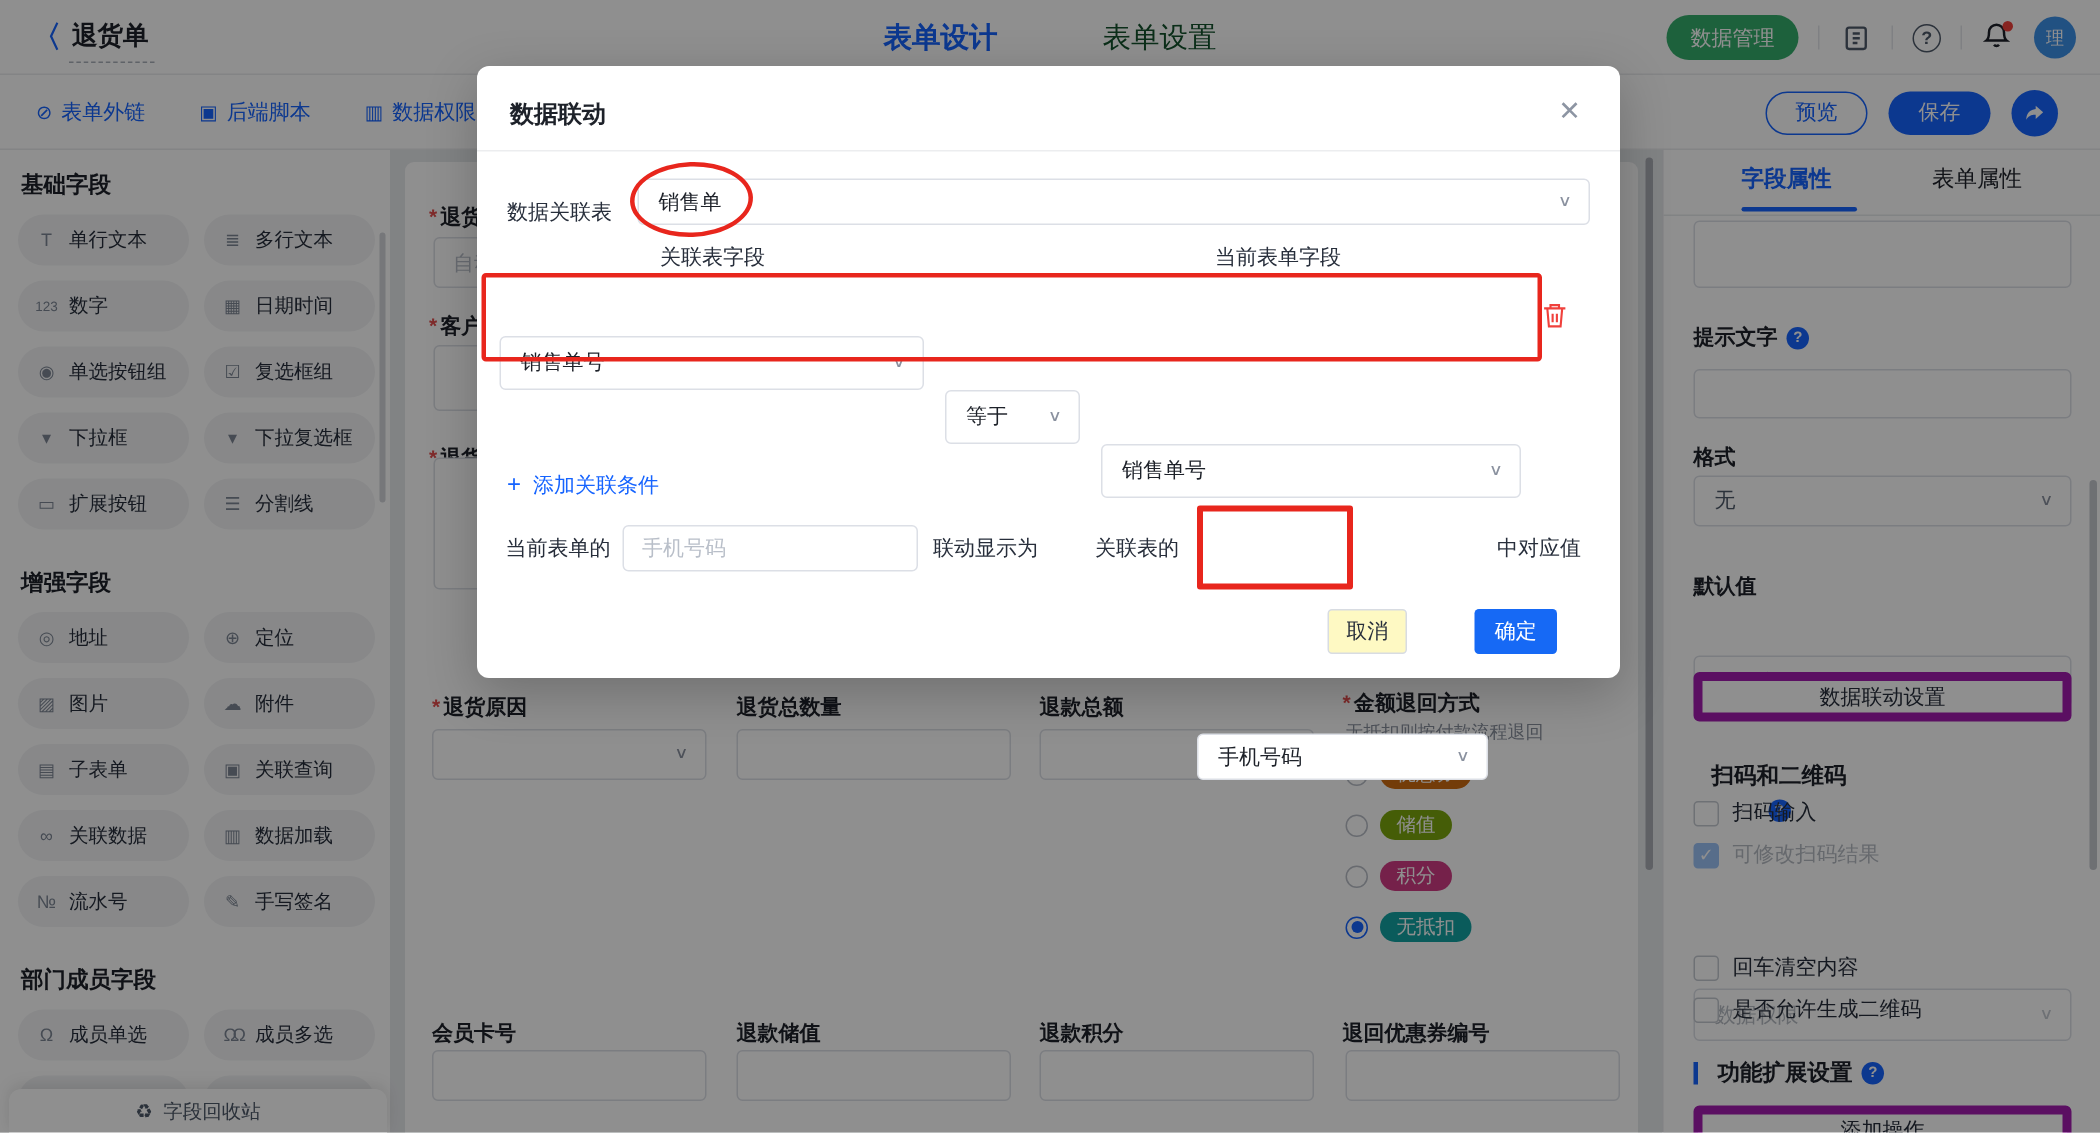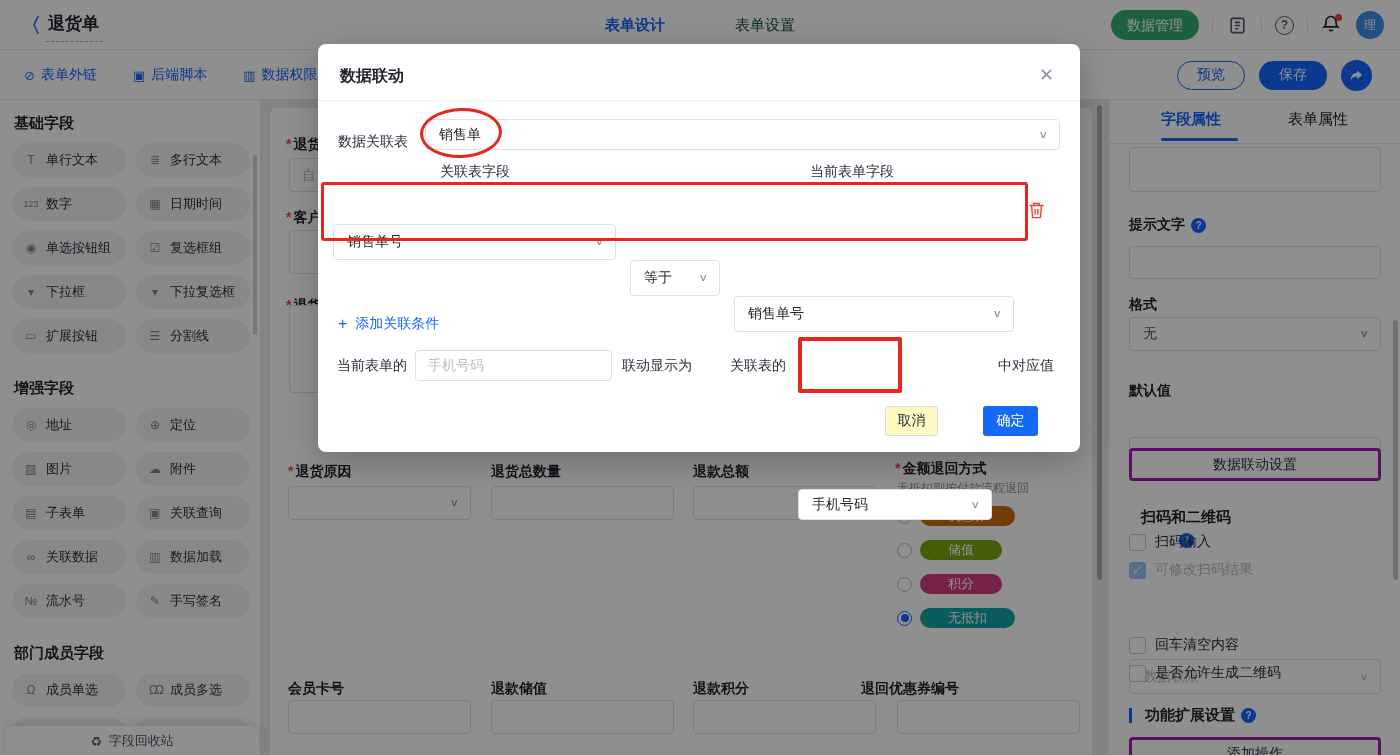--- a/index.html
+++ b/index.html
@@ -5,21 +5,21 @@
   * { margin:0; padding:0; box-sizing:border-box; }
   html,body { width:1400px; height:755px; overflow:hidden; }
   body { font-family:"Liberation Sans","DejaVu Sans",sans-serif; color:#1d2129; font-size:14px; background:#e7e9ec; }
   .abs { position:absolute; }
   .screen { position:relative; width:1400px; height:755px; overflow:hidden; }
 
   
   .topbar { position:absolute; left:0; top:0; width:1400px; height:50px; background:#fff; border-bottom:1px solid #e9ebee; z-index:1; }
   .back { position:absolute; left:20px; top:14px; width:22px; height:22px; color:#1664FF; font-size:20px; font-weight:700; line-height:22px; text-align:center; }
   .apptitle { position:absolute; left:46px; top:12px; font-size:17px; font-weight:700; border-bottom:1px dashed #aab0ba; padding:0 4px 6px 2px; }
-  .toptabs { position:absolute; left:50%; top:0; transform:translateX(-50%); height:50px; display:flex; gap:70px; align-items:center; font-size:15px; }
+  .toptabs { position:absolute; left:50%; top:0; transform:translateX(-50%); height:50px; display:flex; gap:70px; align-items:center; font-size:19px; }
   .toptab-active { color:#1664FF; font-weight:600; }
   .toptab { color:#14532d; }
   .topright { position:absolute; right:16px; top:0; height:50px; display:flex; align-items:center; gap:13px; }
   .pillbtn-green { height:30px; border-radius:15px; background:#35AD6B; color:#fff; padding:0 16px; line-height:30px; font-size:14px; }
   .vdiv { width:1px; height:16px; background:#e3e5e9; }
   .ticon { width:22px; height:22px; color:#4e5969; display:flex; align-items:center; justify-content:center; }
   .helpc { width:19px; height:19px; border:1.6px solid #4e5969; border-radius:50%; color:#4e5969; font-size:12px; font-weight:700; display:flex; align-items:center; justify-content:center; }
   .bellwrap { position:relative; width:22px; height:22px; }
   .reddot { position:absolute; right:1px; top:0; width:7px; height:7px; border-radius:50%; background:#F0413C; }
   .avatar { width:28px; height:28px; border-radius:50%; background:#3C90E8; color:#fff; font-size:12px; display:flex; align-items:center; justify-content:center; }
@@ -51,31 +51,31 @@
   .inp { border:1px solid #dcdfe6; border-radius:4px; background:#fff; }
   .ph { color:#b9bfc9; font-size:14px; padding:8px 0 0 12px; }
   .selbox { border:1px solid #dcdfe6; border-radius:4px; background:#fff; position:relative; }
   .selbox .val { position:absolute; left:13px; top:50%; transform:translateY(-50%); font-size:14px; }
   .selbox .chev { position:absolute; right:11px; top:50%; transform:translateY(-55%) scaleY(.8); color:#8a919f; font-size:13px; }
   .hint { font-size:12px; color:#8a919e; }
   .radio { width:15px; height:15px; border:1px solid #b9bec7; border-radius:50%; background:#fff; flex:none; }
   .radio.sel { border:1.5px solid #1664FF; display:flex; align-items:center; justify-content:center; }
   .radio.sel i { width:8px; height:8px; border-radius:50%; background:#1664FF; }
   .optrow { position:absolute; display:flex; align-items:center; gap:8px; }
-  .tagpill { color:#fff; font-size:13px; border-radius:10px; padding:2px 28px; line-height:16px; }
+  .tagpill { color:#fff; font-size:13px; border-radius:10px; padding:2px 11px; line-height:16px; }
 
   
   .panel { position:absolute; left:1108px; top:100px; width:292px; height:655px; background:#fff; border-left:1px solid #e6e8eb; z-index:1; }
   .ptab { position:absolute; top:10px; font-size:15px; }
   .ptab.on { color:#1664FF; font-weight:600; }
   .ptab-underline { position:absolute; left:52px; top:38px; width:77px; height:3px; background:#1664FF; border-radius:2px; }
   .pdiv { position:absolute; left:0; top:43px; width:100%; height:1px; background:#e7e9ec; }
   .plbl { position:absolute; font-weight:700; font-size:14px; display:flex; align-items:center; gap:6px; }
   .qmark { width:15px; height:15px; border-radius:50%; background:#1664FF; color:#fff; font-size:10px; font-weight:700; display:flex; align-items:center; justify-content:center; }
-  .pbtn { position:absolute; border:3px solid #a21caf; border-radius:4px; background:#fff; font-size:14px; color:#272e3b; display:flex; align-items:center; justify-content:center; }
+  .pbtn { position:absolute; border:6px solid #a21caf; border-radius:4px; background:#fff; font-size:14px; color:#272e3b; display:flex; align-items:center; justify-content:center; }
   .cbrow { position:absolute; display:flex; align-items:center; gap:9px; font-size:14px; color:#272e3b; }
   .cbox { width:17px; height:17px; border:1px solid #c5cad1; border-radius:3px; background:#fff; flex:none; }
   .cbox.checked { background:#9CC2F7; border-color:#9CC2F7; color:#fff; font-size:12px; display:flex; align-items:center; justify-content:center; }
   .dis { color:#b6bbc3 !important; }
   .bluebar { display:inline-block; width:3px; height:15px; background:#1664FF; margin-right:7px; vertical-align:-2px; }
   .p-thumb { position:absolute; right:2px; top:220px; width:5px; height:260px; background:#c4c8ce; border-radius:3px; }
   .c-thumb { position:absolute; left:1097px; top:105px; width:5px; height:475px; background:#a9adb4; border-radius:3px; z-index:1; }
 
   
   .overlay { position:absolute; inset:0; background:rgba(0,0,0,0.44); z-index:5; }
@@ -309,21 +309,21 @@
           </span>
         <span class="tagpill" style="background: rgb(18, 163, 163);">无抵扣</span>
       </div>
 
       <div class="abs lbl" style="left:18px; top:572px;"><span>会员卡号</span></div>
       <div class="abs inp" style="left:18px; top:592px; width:183px; height:34px;"></div>
       <div class="abs lbl" style="left:221px; top:572px;"><span>退款储值</span></div>
       <div class="abs inp" style="left:221px; top:592px; width:183px; height:34px;"></div>
       <div class="abs lbl" style="left:423px; top:572px;"><span>退款积分</span></div>
       <div class="abs inp" style="left:423px; top:592px; width:183px; height:34px;"></div>
-      <div class="abs lbl" style="left:591px; top:572px;"><span>退回优惠券编号</span></div>
+      <div class="abs lbl" style="left:625px; top:572px;"><span>退回优惠券编号</span></div>
       <div class="abs inp" style="left:627px; top:592px; width:183px; height:34px;"></div>
     </div>
   </main>
   <div class="c-thumb"></div>
 
   <aside class="panel">
     <span class="ptab on" style="left:52px;">字段属性</span>
     <span class="ptab" style="left:179px;">表单属性</span>
     <div class="ptab-underline"></div>
     <div class="pdiv"></div>

